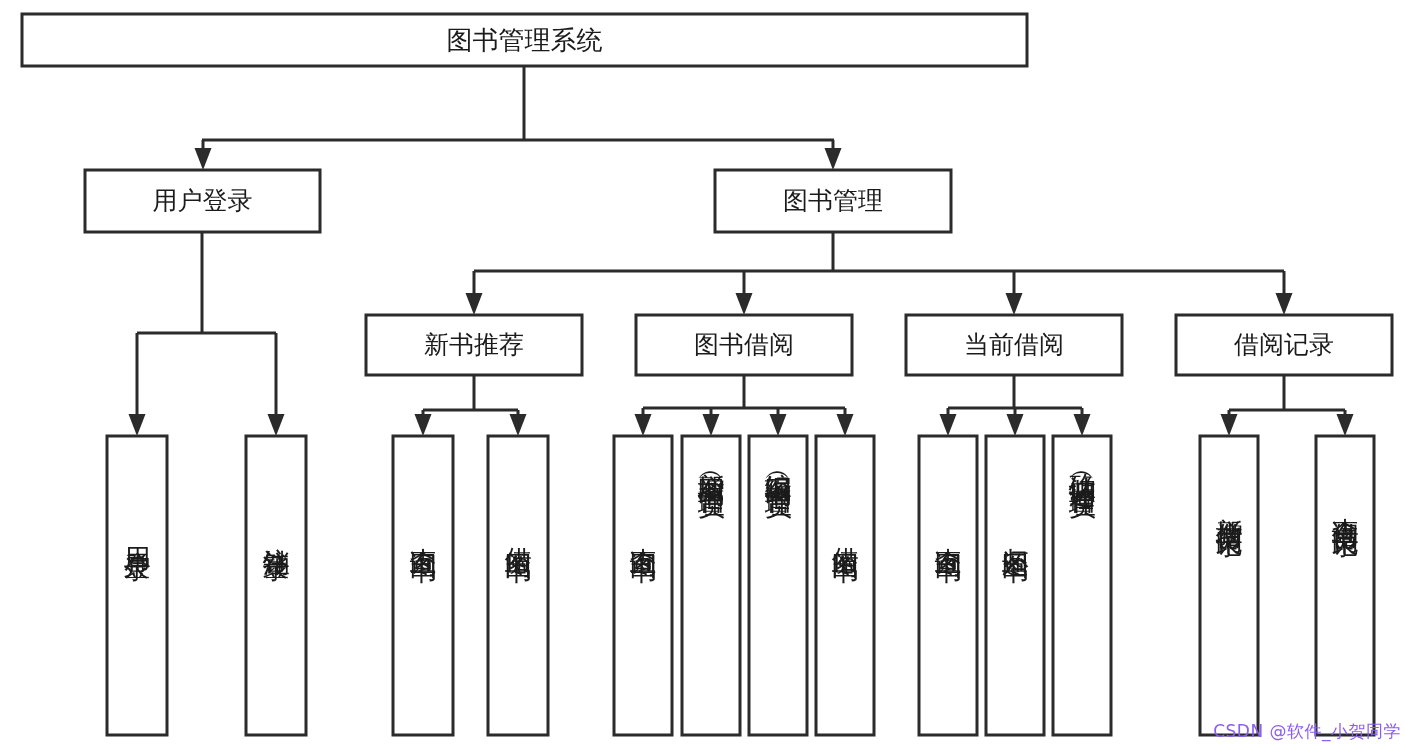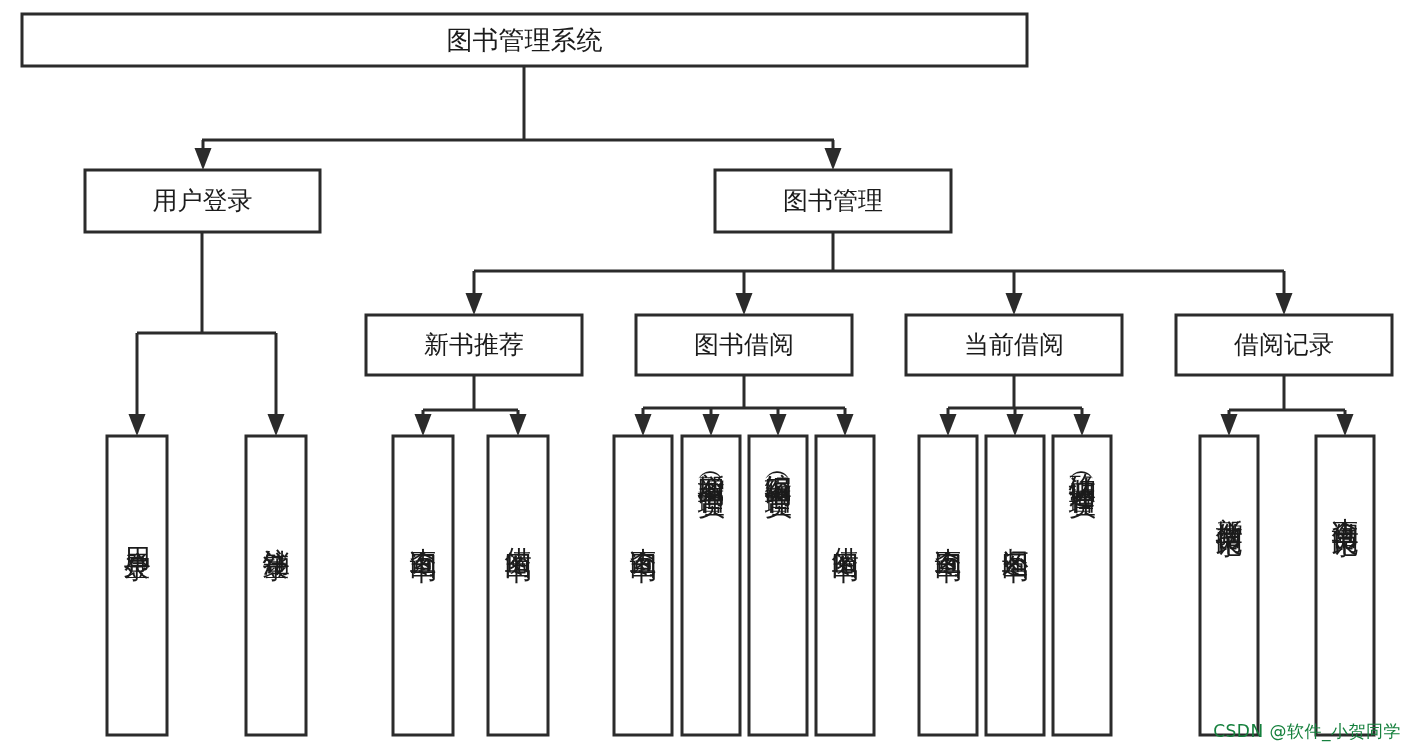--- a/index.html
+++ b/index.html
@@ -74,21 +74,21 @@
     letter-spacing: 3px;
     color: #1b1b1b;
     white-space: nowrap;
   }
   .watermark {
     position: absolute;
     right: 8px;
     bottom: 4px;
     font-family: "DejaVu Sans", "Liberation Sans", sans-serif;
     font-size: 17px;
-    color: #15803d;
+    color: #8b5cf6;
     letter-spacing: 0.5px;
     white-space: nowrap;
   }
 </style>
 </head>
 <body>
 
 <div id="diagram-root">
   <svg class="flow" viewBox="0 0 1405 747" xmlns="http://www.w3.org/2000/svg">
     <g id="links-layer">

